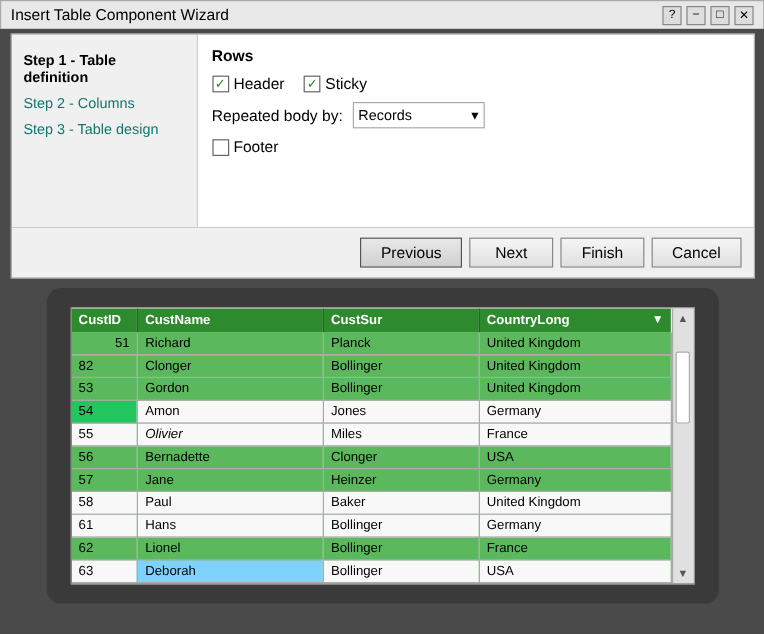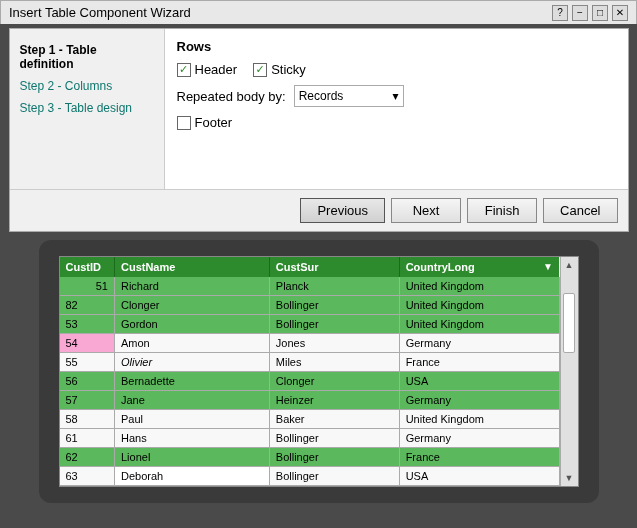--- a/index.html
+++ b/index.html
@@ -337,21 +337,21 @@
               <td style="background: rgb(92, 184, 92);">Bollinger</td>
               <td style="background: rgb(92, 184, 92);">United Kingdom</td>
             </tr>
             <tr>
               <td style="background: rgb(92, 184, 92);">53</td>
               <td style="background: rgb(92, 184, 92);">Gordon</td>
               <td style="background: rgb(92, 184, 92);">Bollinger</td>
               <td style="background: rgb(92, 184, 92);">United Kingdom</td>
             </tr>
             <tr>
-              <td style="background: #f9a8d4;">54</td>
+              <td style="background: #22c55e;">54</td>
               <td style="background: rgb(248, 248, 248);">Amon</td>
               <td style="background: rgb(248, 248, 248);">Jones</td>
               <td style="background: rgb(248, 248, 248);">Germany</td>
             </tr>
             <tr>
               <td style="background: rgb(248, 248, 248);">55</td>
               <td style="background: rgb(248, 248, 248); font-style: italic;">Olivier</td>
               <td style="background: rgb(248, 248, 248);">Miles</td>
               <td style="background: rgb(248, 248, 248);">France</td>
             </tr>
@@ -380,21 +380,21 @@
               <td style="background: rgb(248, 248, 248);">Germany</td>
             </tr>
             <tr>
               <td style="background: rgb(92, 184, 92);">62</td>
               <td style="background: rgb(92, 184, 92);">Lionel</td>
               <td style="background: rgb(92, 184, 92);">Bollinger</td>
               <td style="background: rgb(92, 184, 92);">France</td>
             </tr>
             <tr>
               <td style="background: rgb(248, 248, 248);">63</td>
-              <td style="background: #ffffff;">Deborah</td>
+              <td style="background: #7dd3fc;">Deborah</td>
               <td style="background: rgb(248, 248, 248);">Bollinger</td>
               <td style="background: rgb(248, 248, 248);">USA</td>
             </tr>
           </tbody>
       </table>
     </div>
 
     <div class="scroll-bar">
       <div class="scroll-arrow">▲</div>
       <div class="scroll-thumb"></div>

